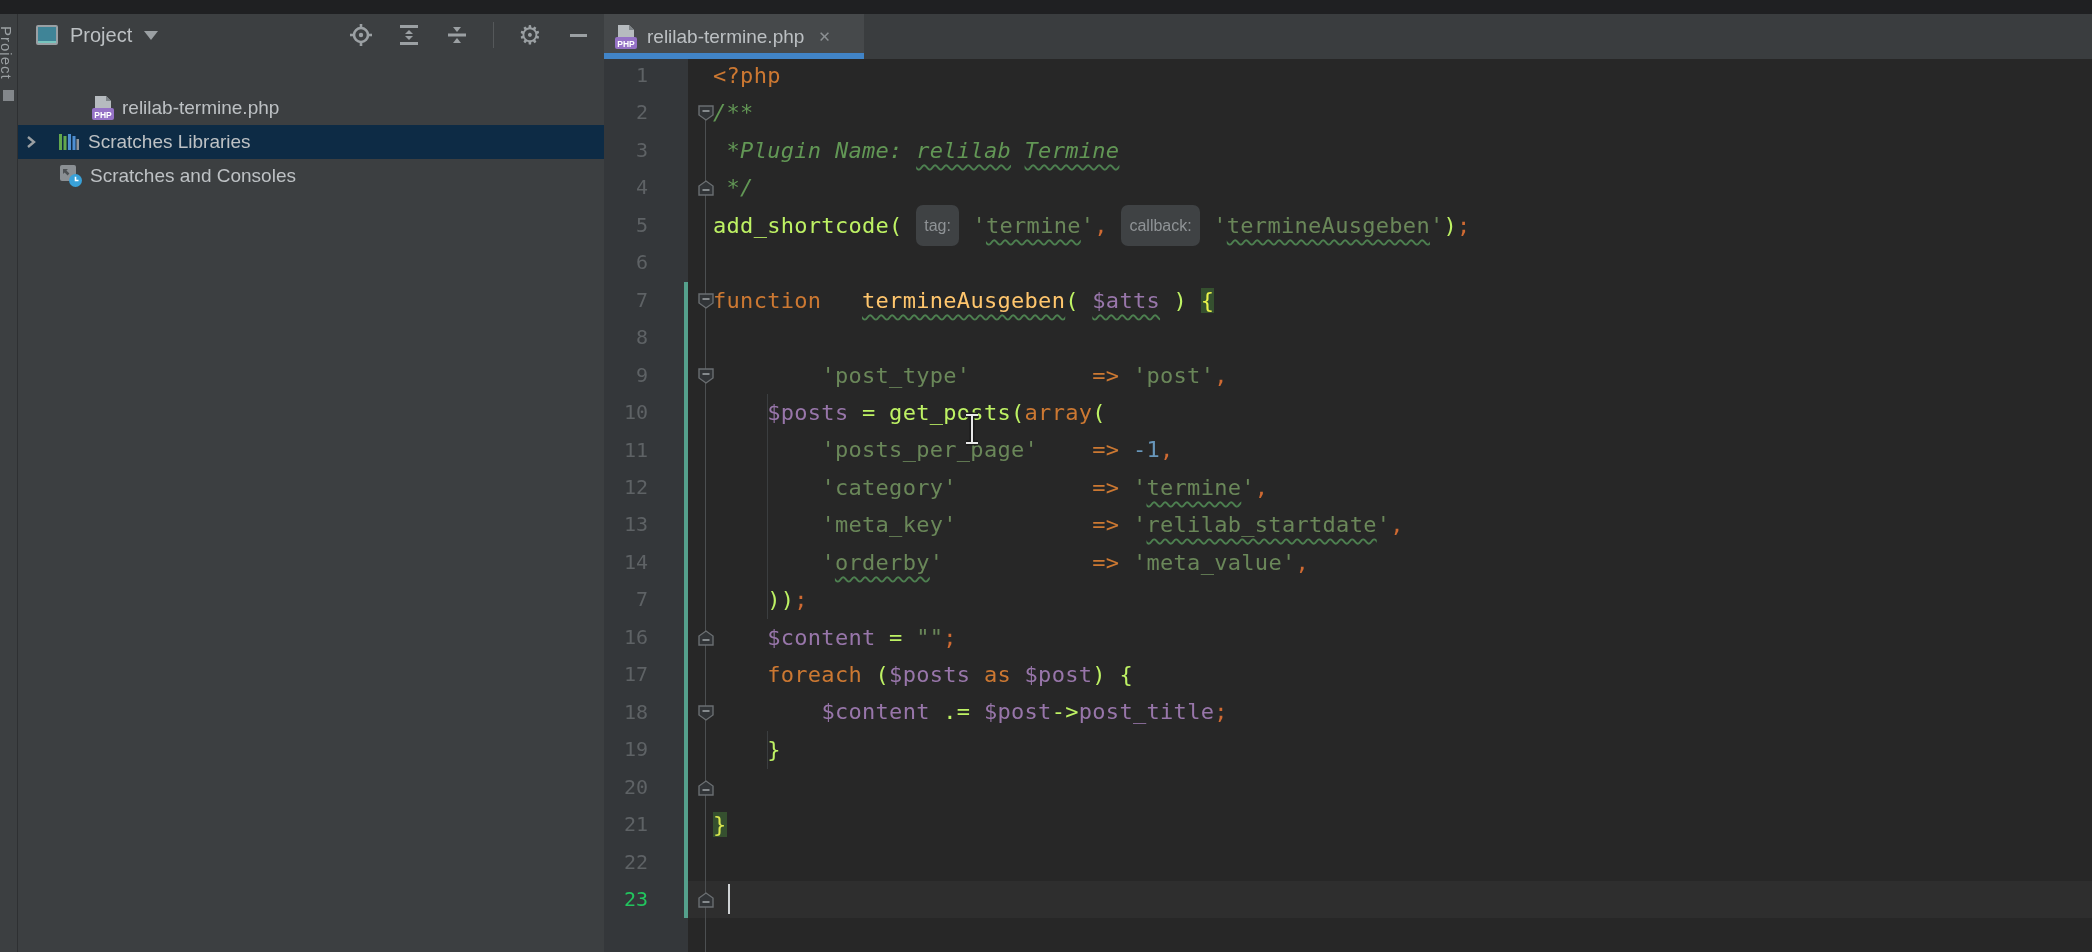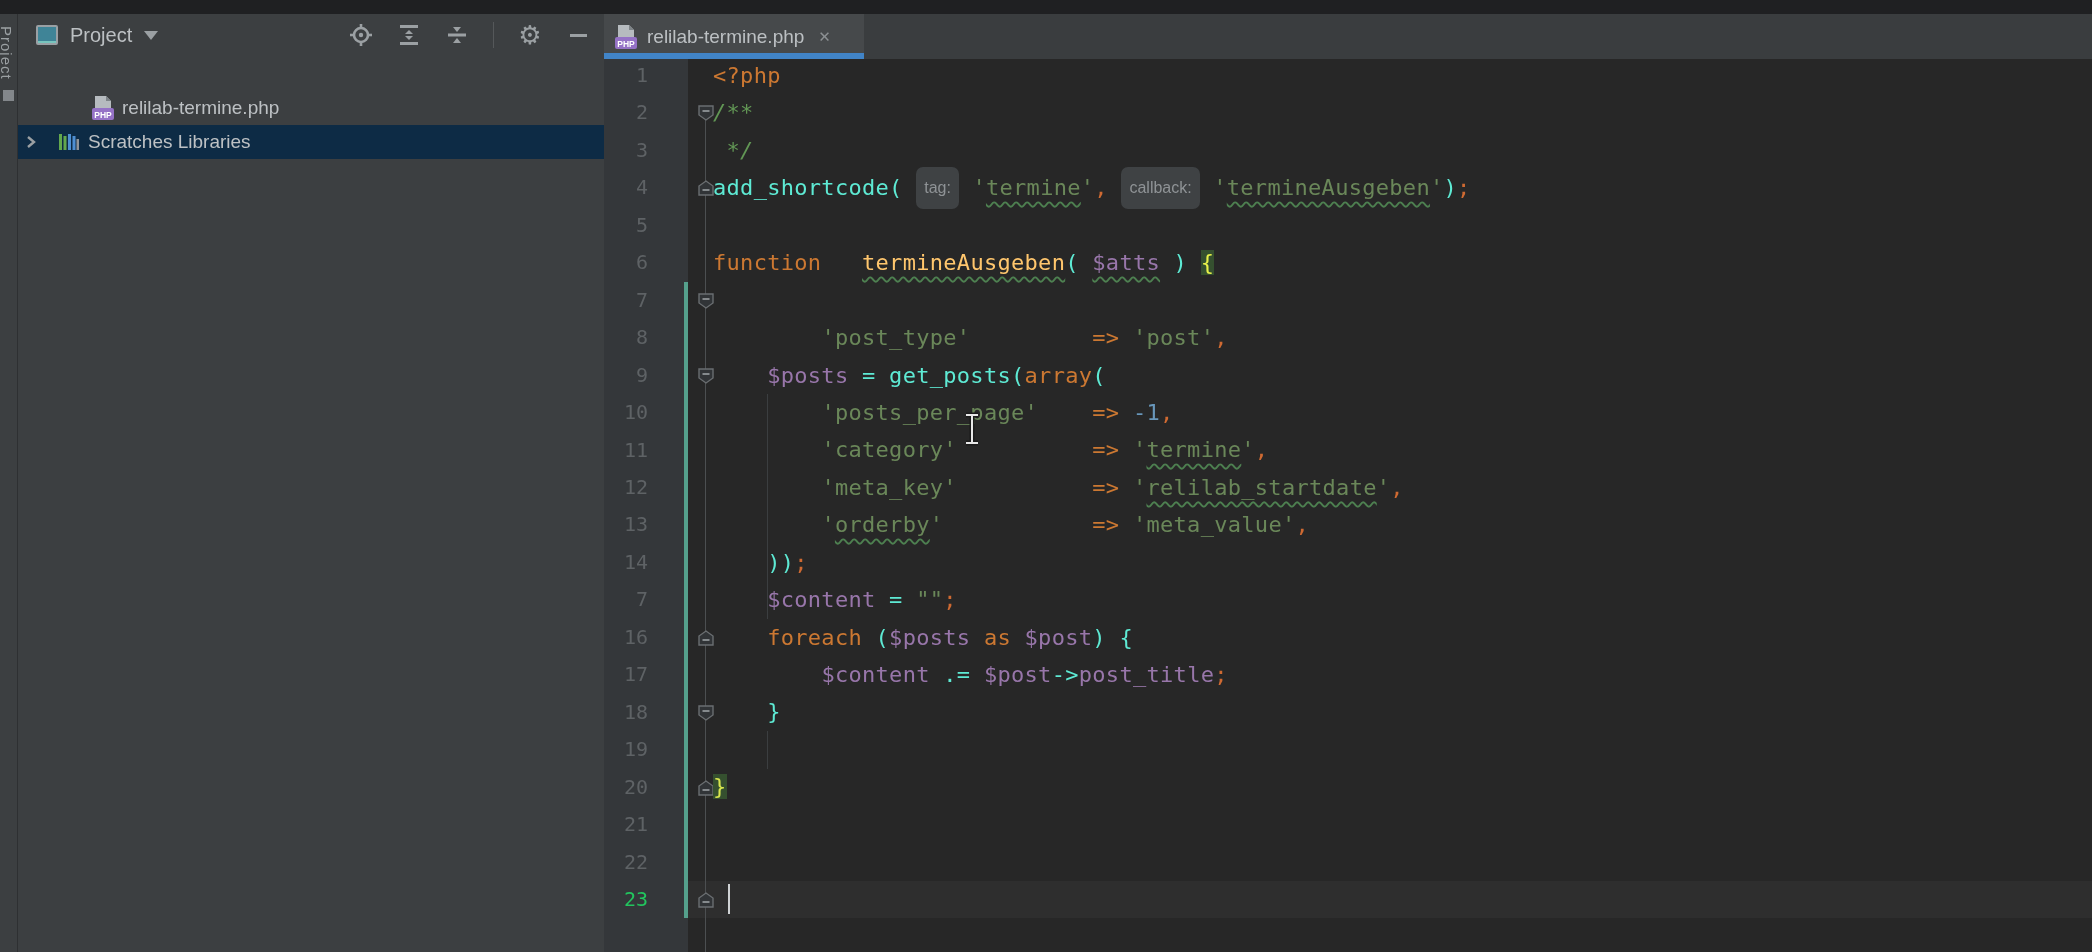--- a/index.html
+++ b/index.html
@@ -51,21 +51,21 @@
   #line-numbers { position:absolute; left:0; top:-2px; width:44px; text-align:right;
        font-family:"DejaVu Sans Mono", monospace; font-size:20px; line-height:37.45px; color:#5e6265; }
   #line-numbers .cur { color:#22c55e; }
   .fold-marker { position:absolute; left:94px; width:16px; height:16px; }
   .indent-guide { position:absolute; width:1px; background:#3b3e40; }
   #current-line { position:absolute; left:84px; width:1404px; height:37px; background:#2e2e2e; }
 
   #code { position:absolute; left:109px; top:-2px; font-family:"DejaVu Sans Mono", monospace;
        font-size:22px; line-height:37.45px; letter-spacing:0.3px; color:#a9b7c6; }
   .code-line { white-space:pre; height:37.45px; }
-  .tk-d  { color:#5eead4; }
+  .tk-d  { color:#bef264; }
   .tk-k  { color:#cc7832; }
   .tk-p  { color:#cf6a32; }
   .tk-s  { color:#6a8759; }
   .tk-sw { color:#6a8759; text-decoration:underline wavy #4d8050 1.5px; text-underline-offset:6px; }
   .tk-c  { color:#629755; font-style:italic; }
   .tk-cw { color:#629755; font-style:italic; text-decoration:underline wavy #4d8050 1.5px; text-underline-offset:6px; }
   .tk-fnw{ color:#ffc66d; text-decoration:underline wavy #4d8050 1.5px; text-underline-offset:6px; }
   .tk-v  { color:#9876aa; }
   .tk-vw { color:#9876aa; text-decoration:underline wavy #4d8050 1.5px; text-underline-offset:6px; }
   .tk-n  { color:#6897bb; }
@@ -152,20 +152,31 @@
       <rect x="0" y="2" width="3" height="16" fill="#63a84e"></rect>
       <rect x="4.5" y="4" width="3" height="14" fill="#63a84e"></rect>
       <rect x="9" y="2" width="3" height="16" fill="#4e8fd1"></rect>
       <rect x="13.5" y="4" width="3" height="14" fill="#4e8fd1"></rect>
       <rect x="17.5" y="7" width="2.5" height="11" fill="#8f9498"></rect>
     </svg>
     <span class="rowgap" style="width:9px;"></span>
     <span>Scratches Libraries</span>
   </div>
 
+  <div class="tree-row" style="top:145px;">
+    <span class="rowgap" style="width:41px;"></span>
+    <svg width="24" height="24" viewBox="0 0 24 24">
+      <rect x="1" y="1" width="16" height="16" rx="2" fill="#8b9094"></rect>
+      <path d="M4 5 l5 0 l-1.6 1.6 l3 3 l-1.8 1.8 l-3-3 L4 10z" fill="#4d5154"></path>
+      <circle cx="16.5" cy="16.5" r="6.5" fill="#39a1d8"></circle>
+      <path d="M16.5 12.8 v3.7 h3" stroke="#ffffff" stroke-width="1.6" fill="none"></path>
+    </svg>
+    <span class="rowgap" style="width:7px;"></span>
+    <span>Scratches and Consoles</span>
+  </div>
 </div>
 
 <div class="abs" id="tabbar">
   <div id="tab-active">
     <span class="rowgap" style="width:10px;"></span>
     <svg width="24" height="26" viewBox="0 0 24 26">
       <path d="M4 1 h11 l5 5 v8 h-16 z" fill="#b6bbbf"></path>
         <path d="M15 1 l5 5 h-5 z" fill="#7e8488"></path>
       <rect x="1" y="13" width="22" height="12" rx="2" fill="#9572c6"></rect>
       <text x="12" y="22.5" font-family="Liberation Sans, sans-serif" font-size="8.5" font-weight="bold" fill="#ffffff" text-anchor="middle">PHP</text>
@@ -238,20 +249,21 @@
           <line x1="4.5" y1="10" x2="11.5" y2="10" stroke="#9ba0a3" stroke-width="1.6"></line>
         </svg></div>
       <div class="fold-marker" style="top: 832.9px;"><svg width="16" height="16" viewBox="0 0 16 16">
           <polygon points="1,15 15,15 15,6 8,1 1,6" fill="#313437" stroke="#6a6e71" stroke-width="1.4"></polygon>
           <line x1="4.5" y1="10" x2="11.5" y2="10" stroke="#9ba0a3" stroke-width="1.6"></line>
         </svg></div>
     </div>
   <div id="code">
       <div class="code-line"><span class="tk-k">&lt;?php</span></div>
       <div class="code-line"><span class="tk-c">/**</span></div>
+      <div class="code-line"><span class="tk-c"> *Plugin Name: </span><span class="tk-cw">relilab</span><span class="tk-c"> </span><span class="tk-cw">Termine</span></div>
       <div class="code-line"><span class="tk-c"> */</span></div>
       <div class="code-line"><span class="tk-d">add_shortcode( </span><span class="tk-i">tag:</span><span class="tk-d"> </span><span class="tk-s">'</span><span class="tk-sw">termine</span><span class="tk-s">'</span><span class="tk-p">,</span><span class="tk-d"> </span><span class="tk-i">callback:</span><span class="tk-d"> </span><span class="tk-s">'</span><span class="tk-sw">termineAusgeben</span><span class="tk-s">'</span><span class="tk-d">)</span><span class="tk-p">;</span></div>
       <div class="code-line"></div>
       <div class="code-line"><span class="tk-k">function</span><span class="tk-d">   </span><span class="tk-fnw">termineAusgeben</span><span class="tk-d">( </span><span class="tk-vw">$atts</span><span class="tk-d"> ) </span><span class="tk-b1">{</span></div>
       <div class="code-line"></div>
       <div class="code-line"><span class="tk-d">        </span><span class="tk-s">'post_type'</span><span class="tk-d">         </span><span class="tk-k">=&gt;</span><span class="tk-d"> </span><span class="tk-s">'post'</span><span class="tk-p">,</span></div>
       <div class="code-line"><span class="tk-d">    </span><span class="tk-v">$posts</span><span class="tk-d"> = get_posts(</span><span class="tk-k">array</span><span class="tk-d">(</span></div>
       <div class="code-line"><span class="tk-d">        </span><span class="tk-s">'posts_per_page'</span><span class="tk-d">    </span><span class="tk-k">=&gt;</span><span class="tk-d"> </span><span class="tk-n">-1</span><span class="tk-p">,</span></div>
       <div class="code-line"><span class="tk-d">        </span><span class="tk-s">'category'</span><span class="tk-d">          </span><span class="tk-k">=&gt;</span><span class="tk-d"> </span><span class="tk-s">'</span><span class="tk-sw">termine</span><span class="tk-s">'</span><span class="tk-p">,</span></div>
       <div class="code-line"><span class="tk-d">        </span><span class="tk-s">'meta_key'</span><span class="tk-d">          </span><span class="tk-k">=&gt;</span><span class="tk-d"> </span><span class="tk-s">'</span><span class="tk-sw">relilab_startdate</span><span class="tk-s">'</span><span class="tk-p">,</span></div>

